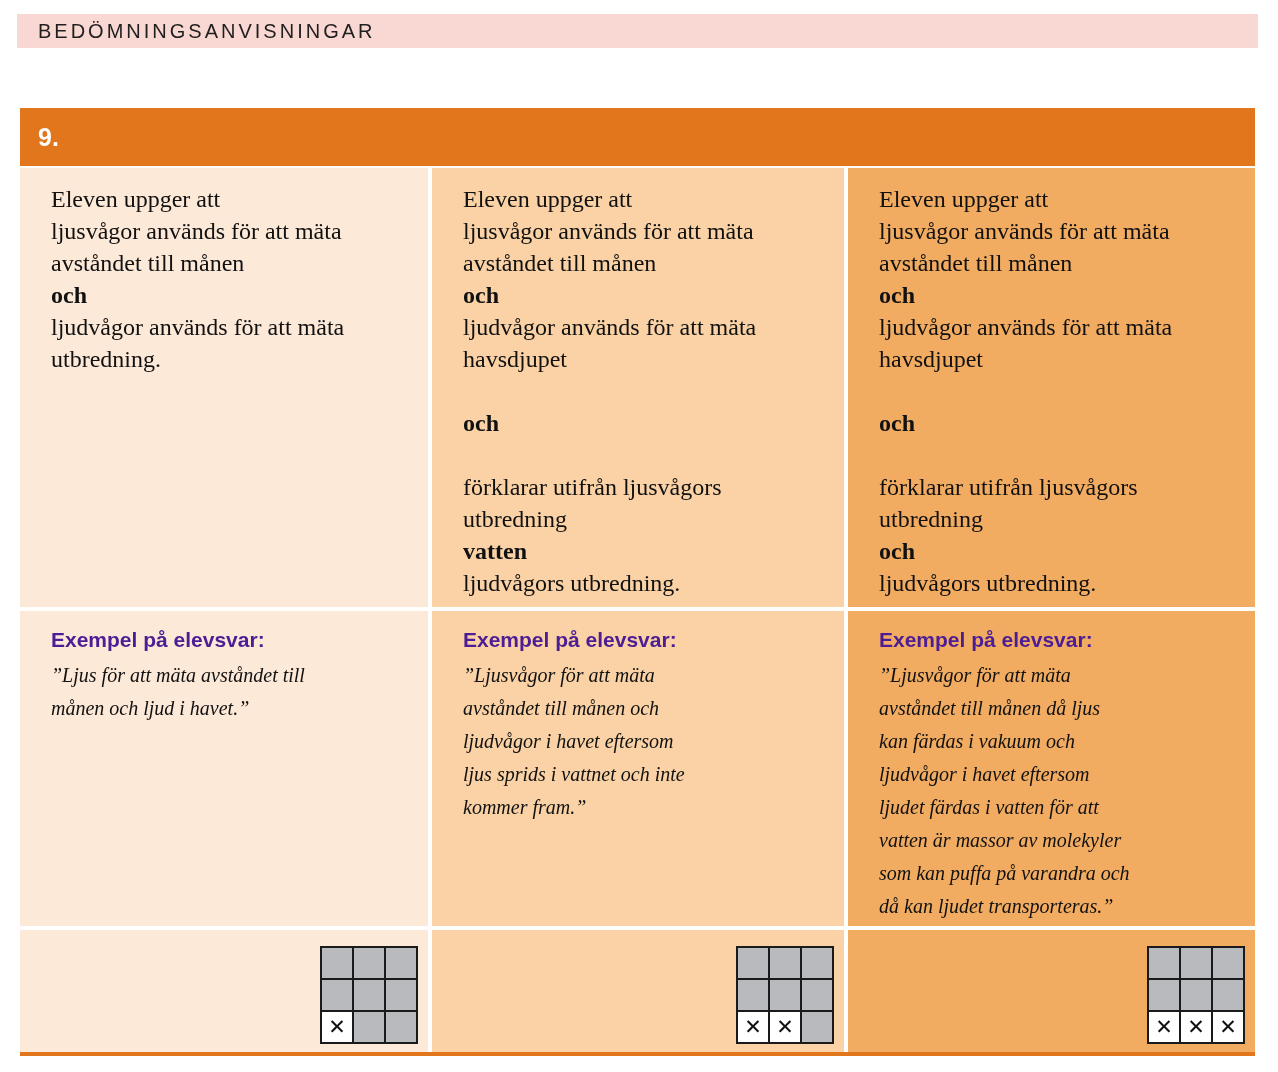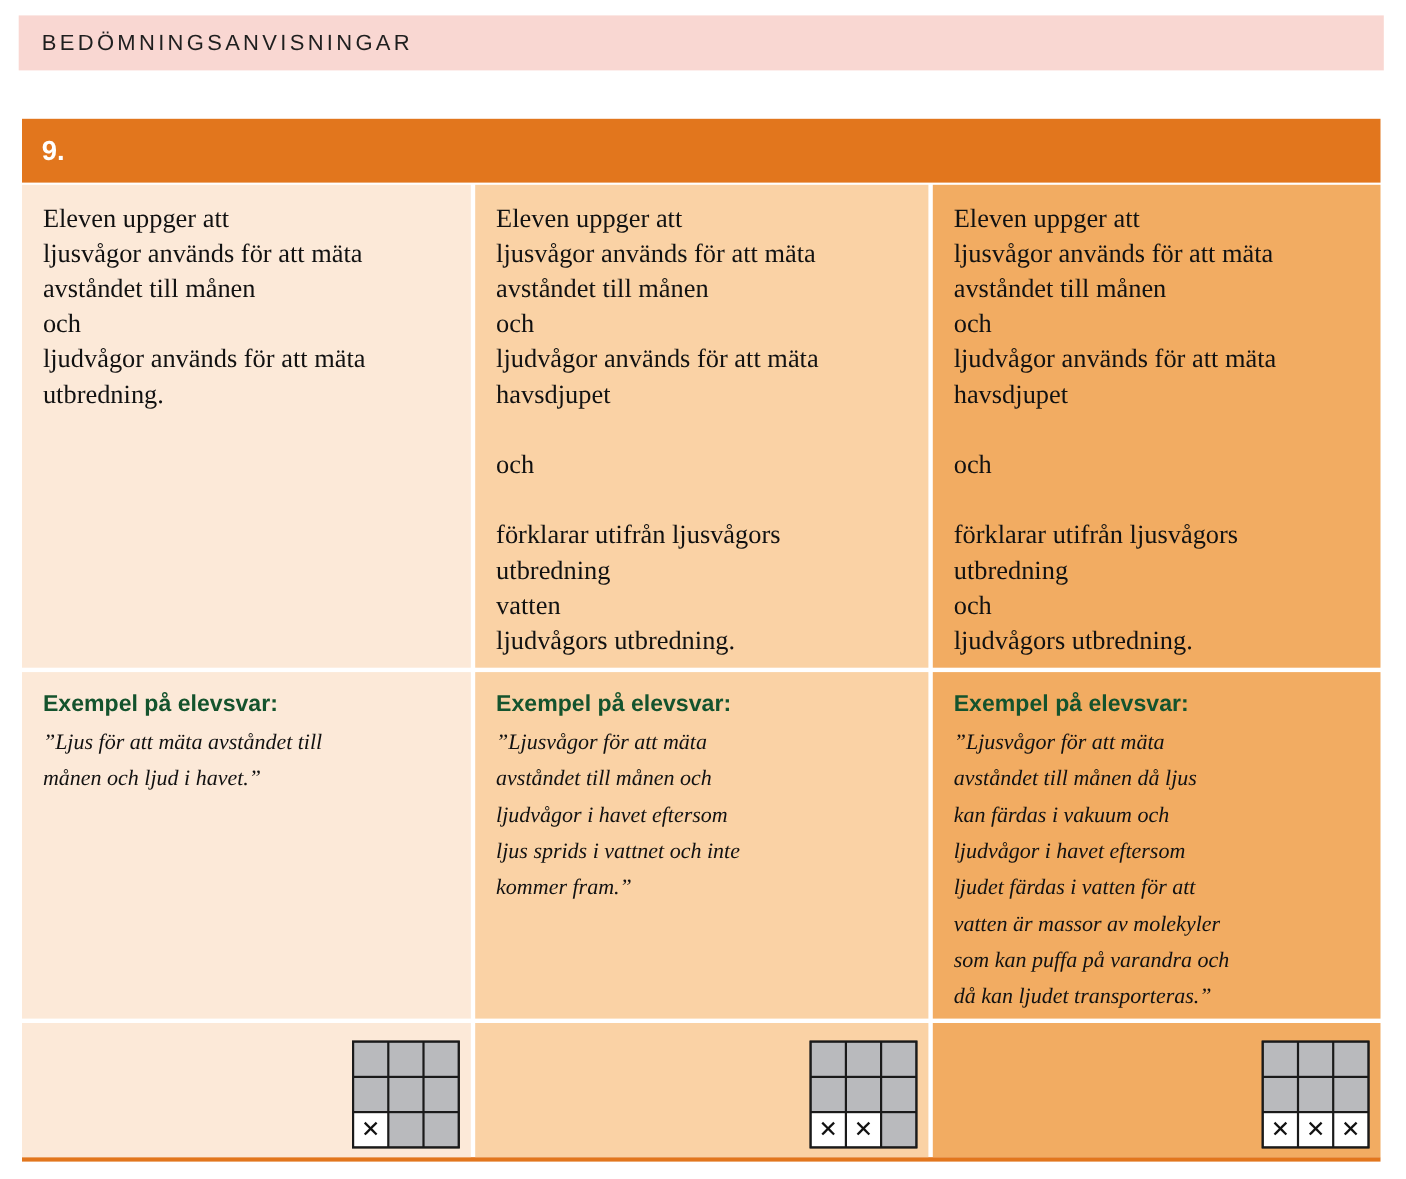--- a/index.html
+++ b/index.html
@@ -9,21 +9,21 @@
     height: 1072px;
     background: #ffffff;
     overflow: hidden;
     font-family: "Liberation Sans", sans-serif;
   }
 
   
   .banner {
     position: absolute;
     left: 17px; top: 14px;
-    width: 1241px; height: 50px;
+    width: 1241px; height: 34px;
     display: flex; align-items: center;
     padding-left: 21px;
     box-sizing: border-box;
   }
   .banner-title {
     font-family: "Liberation Sans", sans-serif;
     font-size: 20px;
     letter-spacing: 3px;
     color: #1f1f1f;
   }
@@ -39,35 +39,35 @@
   }
   .qnumber { color: #ffffff; font-weight: bold; font-size: 25px; }
 
   .grid {
     display: grid;
     grid-template-columns: 408px 412px 407px;
     grid-template-rows: 439px 315px 122px;
     gap: 4px;
     background: #ffffff;
   }
-  .cell { box-sizing: border-box; padding: 15px 19px; }
+  .cell { box-sizing: border-box; padding: 15px 31px; }
 
   .criteria {
     font-family: "Liberation Serif", serif;
     font-size: 24px;
     line-height: 32px;
     color: #111111;
   }
-  .crit-line.bold { font-weight: normal; }
+  .crit-line.bold { font-weight: bold; }
 
   .example-label {
     font-family: "Liberation Sans", sans-serif;
     font-weight: bold;
     font-size: 21px;
-    color: #14532d;
+    color: #4c1d95;
     padding-top: 2px;
   }
   .example-text {
     font-family: "Liberation Serif", serif;
     font-style: italic;
     font-size: 20px;
     line-height: 33px;
     color: #111111;
     white-space: pre-line;
     margin-top: 7px;

